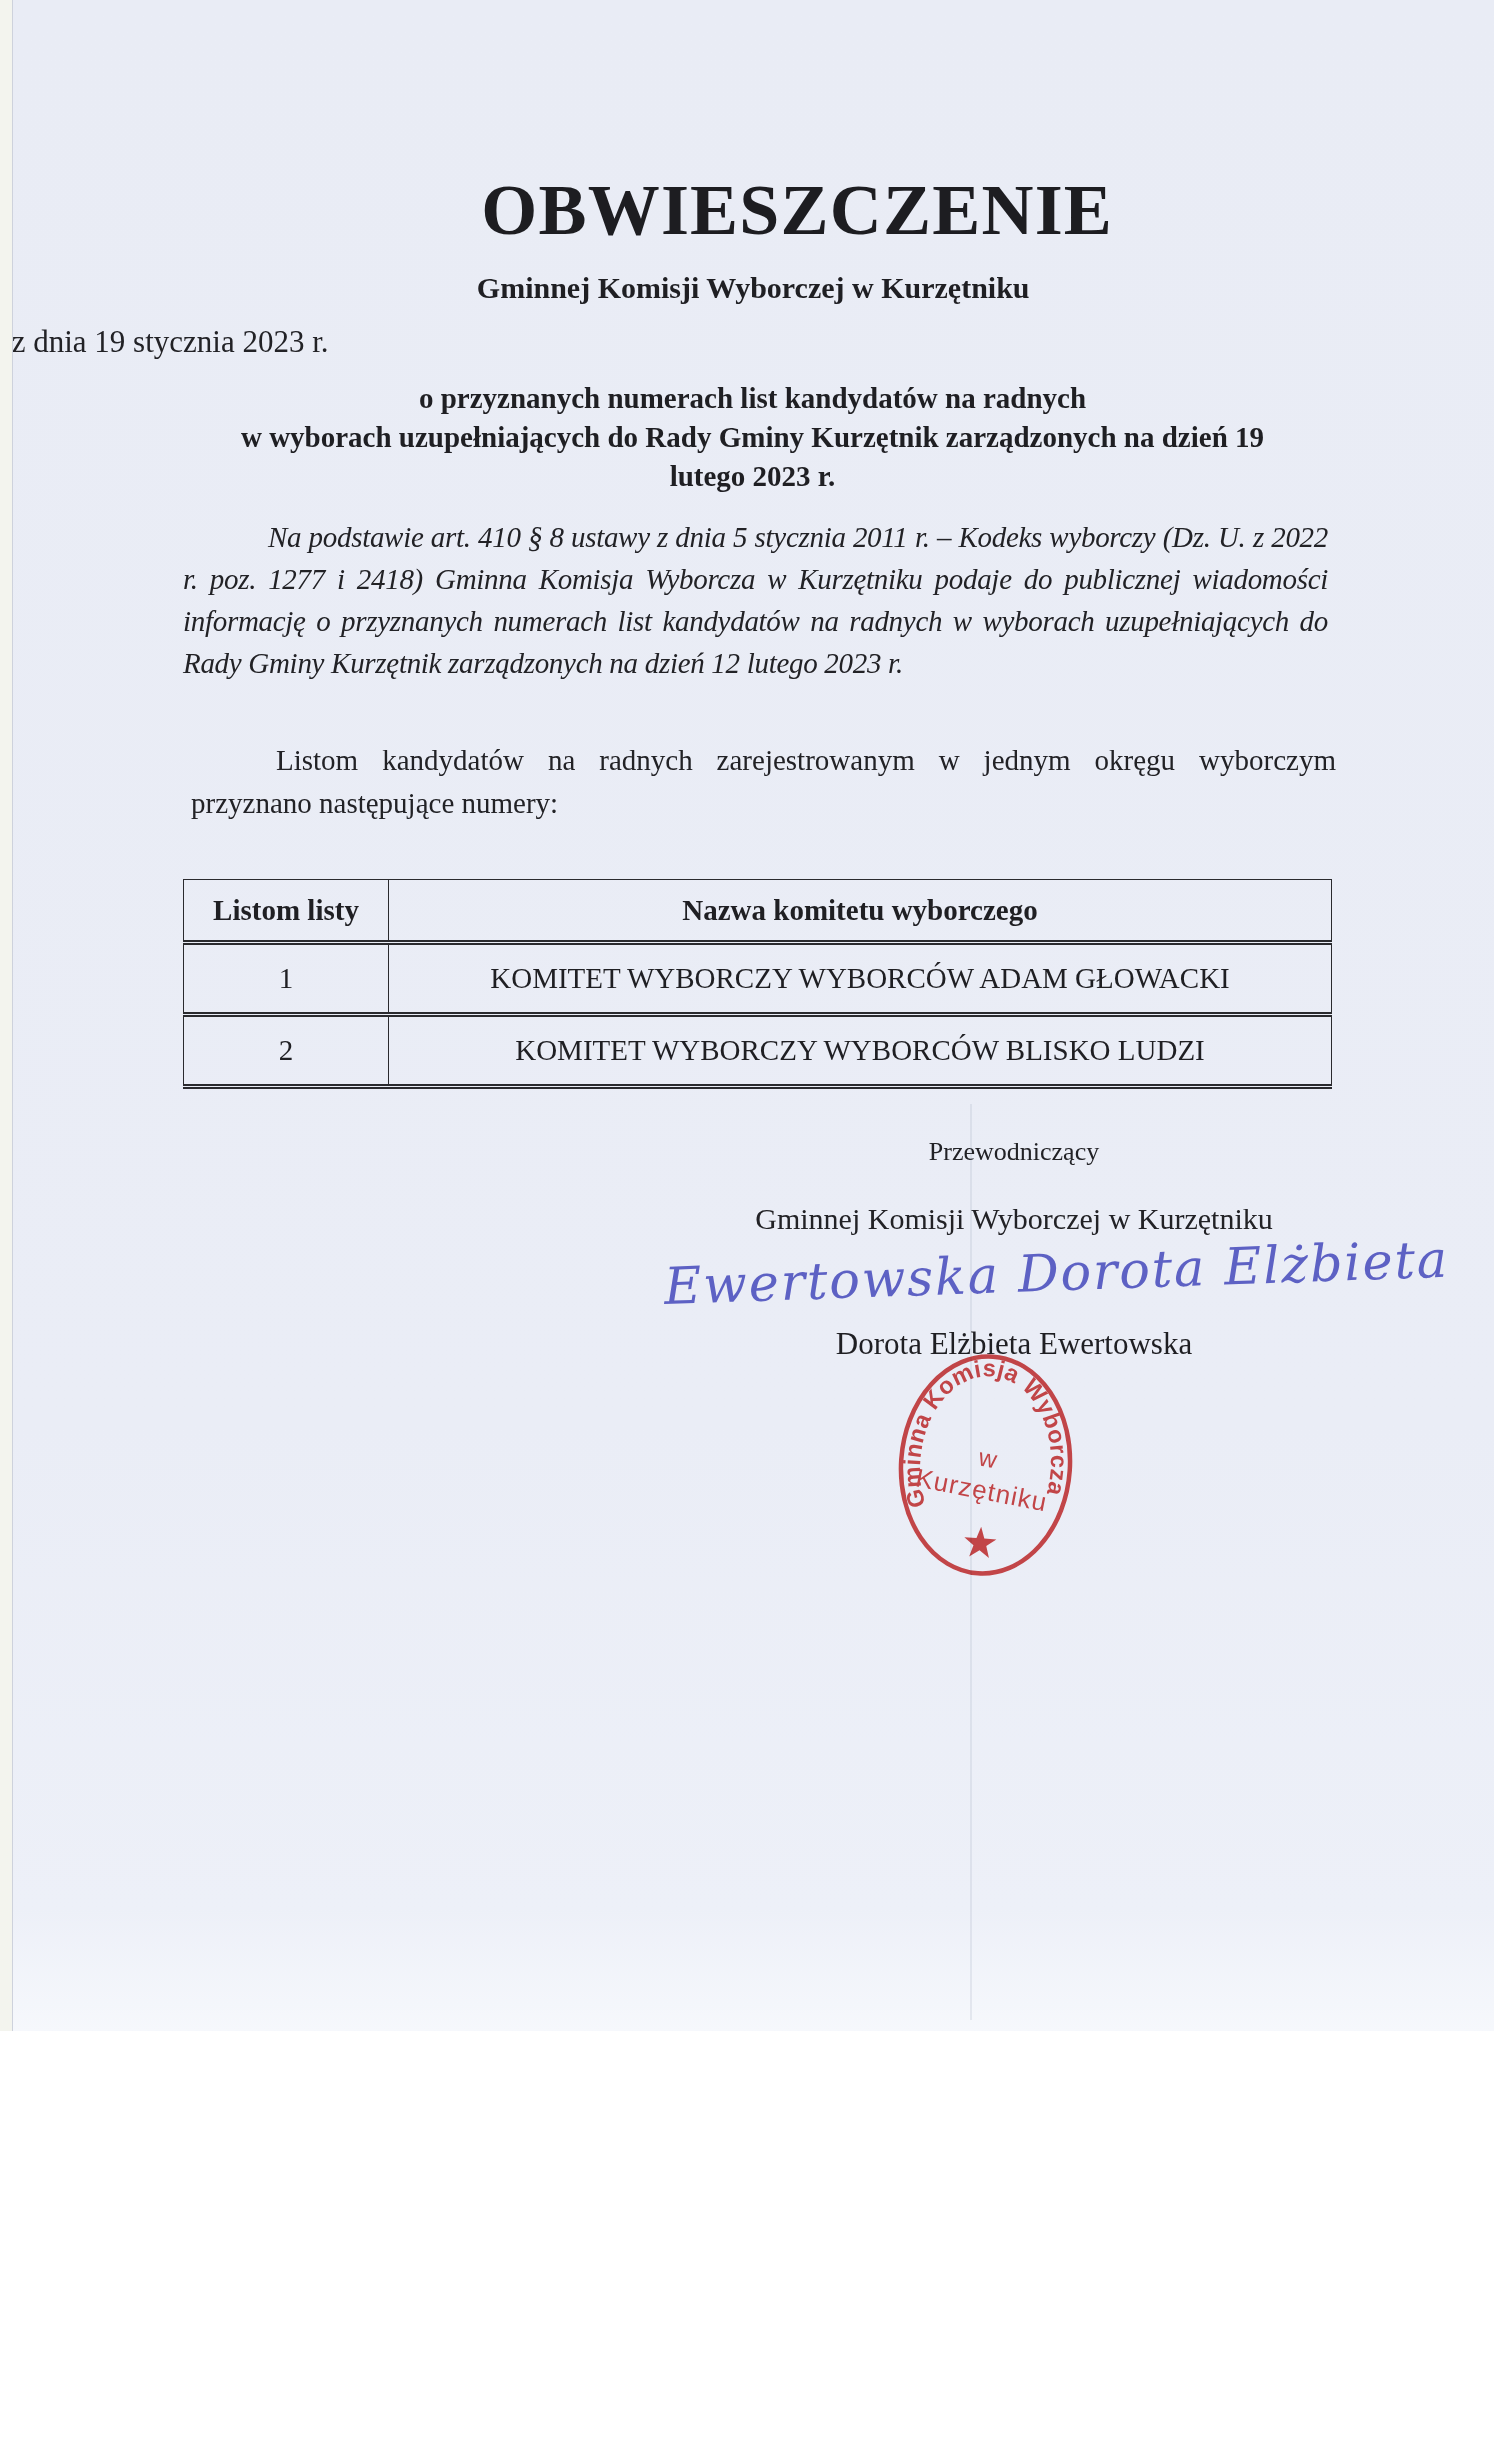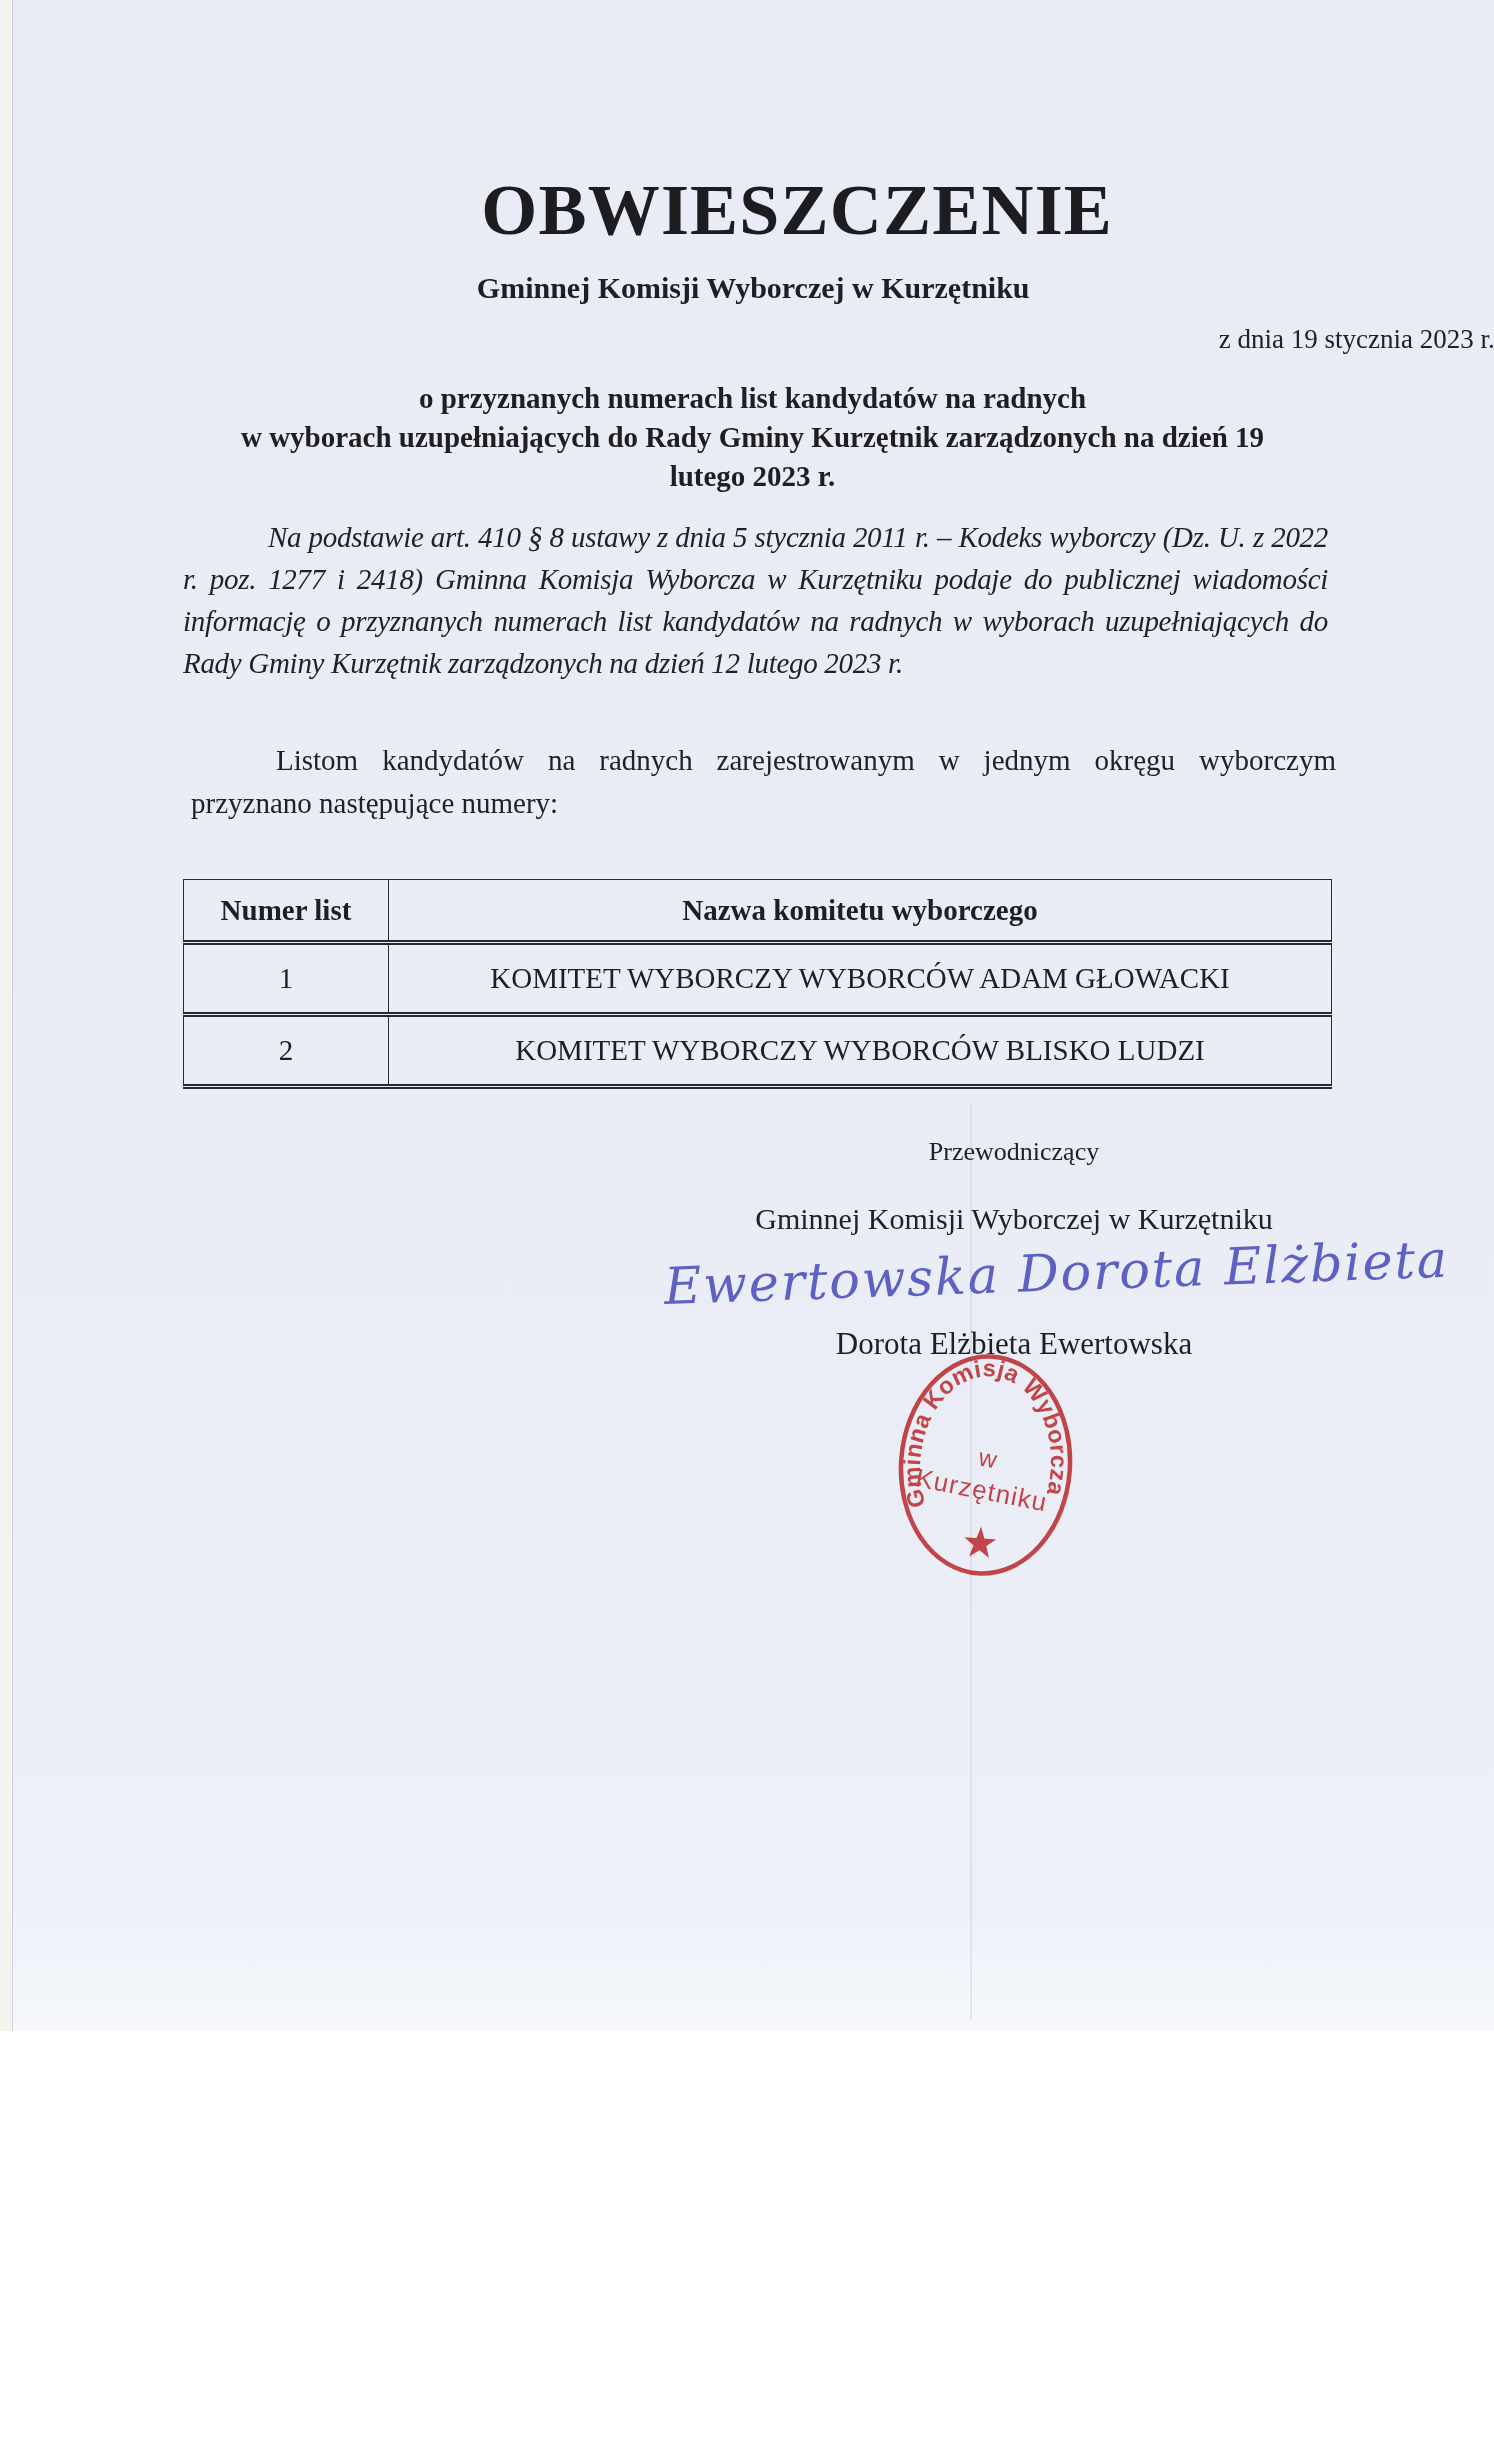--- a/index.html
+++ b/index.html
@@ -23,21 +23,21 @@
     position:absolute;left:11.7px;top:172px;width:1483px;margin:0;
     font-size:72px;font-weight:bold;letter-spacing:1.2px;line-height:76px;
     text-align:center;color:#1d1d21;padding-left:44px;
   }
   .issuer{
     position:absolute;left:11.7px;top:271px;width:1483px;
     font-size:30px;font-weight:bold;text-align:center;color:#1f1f23;
   }
   .dateline{
     position:absolute;left:11.7px;top:324px;width:1483px;
-    font-size:27px;text-align:right;color:#222226;
+    font-size:31px;text-align:left;color:#222226;
   }
   .subject{
     position:absolute;left:177px;top:379px;width:1151px;
     font-size:29px;font-weight:bold;line-height:39px;text-align:center;color:#1f1f23;
   }
   .para-legal{
     position:absolute;left:183px;top:516px;width:1145px;margin:0;
     font-size:29px;line-height:42px;text-align:justify;text-indent:85px;
     letter-spacing:-0.3px;color:#222226;font-style:italic;
   }
@@ -106,21 +106,21 @@
   <p class="para-legal">Na podstawie art. 410 § 8 ustawy z dnia 5 stycznia 2011 r. – Kodeks wyborczy (Dz. U. z 2022 r. poz. 1277 i 2418) Gminna Komisja Wyborcza w Kurzętniku podaje do publicznej wiadomości informację o przyznanych numerach list kandydatów na radnych w wyborach uzupełniających do Rady Gminy Kurzętnik zarządzonych na dzień 12 lutego 2023 r.</p>
 
   <div class="para-lists">
     <div class="justify-last">Listom kandydatów na radnych zarejestrowanym w jednym okręgu wyborczym</div>
     <div>przyznano następujące numery:</div>
   </div>
 
   <table class="doc-table">
     <thead>
       <tr>
-        <th class="col-num">Numer list</th>
+        <th class="col-num">Listom listy</th>
         <th>Nazwa komitetu wyborczego</th>
       </tr>
     </thead>
     <tbody>
       <tr>
         <td>1</td>
         <td>KOMITET WYBORCZY WYBORCÓW ADAM GŁOWACKI</td>
       </tr>
       <tr>
         <td>2</td>

